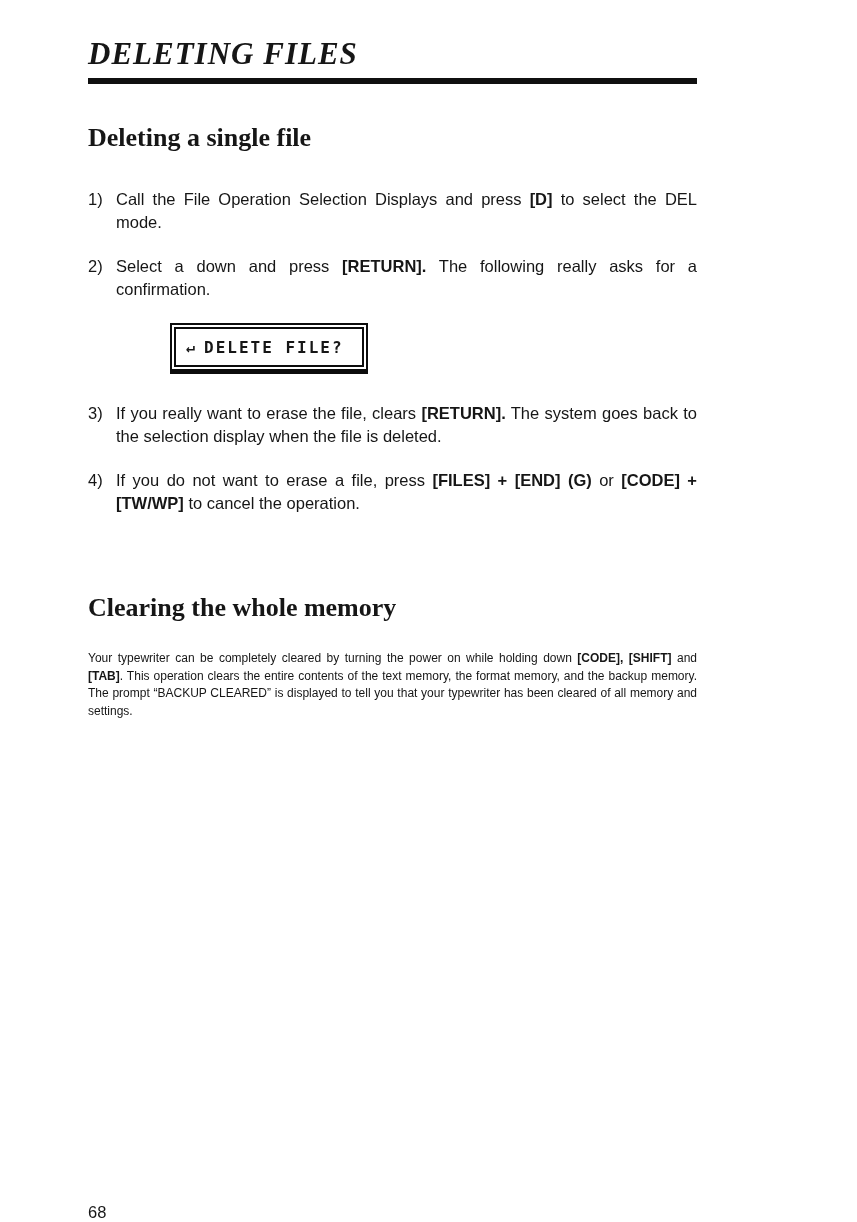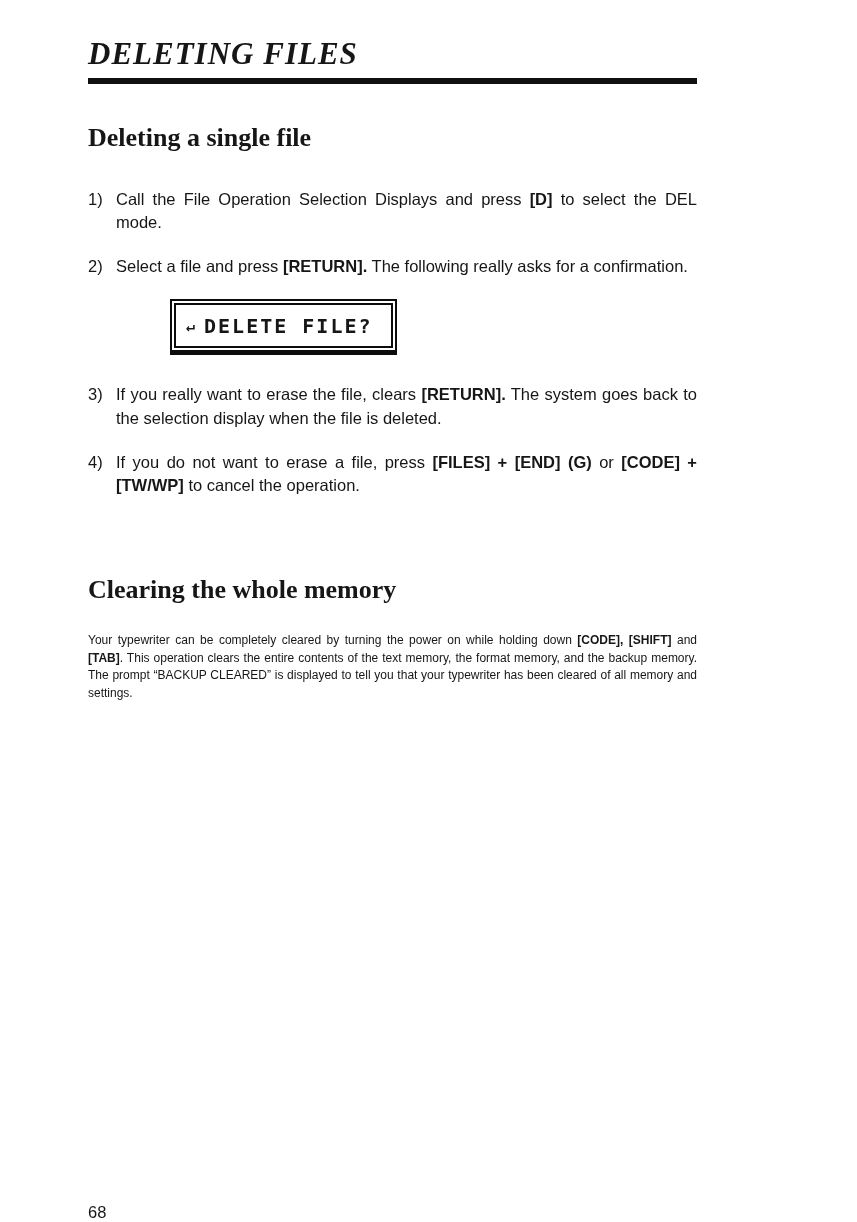--- a/index.html
+++ b/index.html
@@ -71,21 +71,21 @@
   }
   .display-symbol {
     font-family: "DejaVu Sans Mono", monospace;
     font-weight: bold;
     font-size: 15px;
     margin-right: 9px;
   }
   .display-text {
     font-family: "DejaVu Sans Mono", monospace;
     font-weight: bold;
-    font-size: 20px;
+    font-size: 16px;
     letter-spacing: 2px;
     white-space: nowrap;
   }
   
   .body-para {
     margin: 0;
     font-size: 12px;
     line-height: 1.45;
     text-align: justify;
   }
@@ -108,21 +108,21 @@
   <section>
     <h2 class="sec-heading first">Deleting a single file</h2>
 
     <div class="list-item">
       <span class="num">1)</span>
       <p class="item-text"><span>Call the File Operation Selection Displays and press </span><b class="key">[D]</b><span> to select the DEL mode.</span></p>
     </div>
 
     <div class="list-item">
       <span class="num">2)</span>
-      <p class="item-text"><span>Select a file and press </span><b class="key">[RETURN].</b><span> The following really asks for a confirmation.</span></p>
+      <p class="item-text"><span>Select a down and press </span><b class="key">[RETURN].</b><span> The following really asks for a confirmation.</span></p>
     </div>
 
     <div class="display-box">
       <div class="display-inner">
         <span class="display-symbol">↵</span>
         <span class="display-text">DELETE FILE?</span>
       </div>
     </div>
 
     <div class="list-item">

